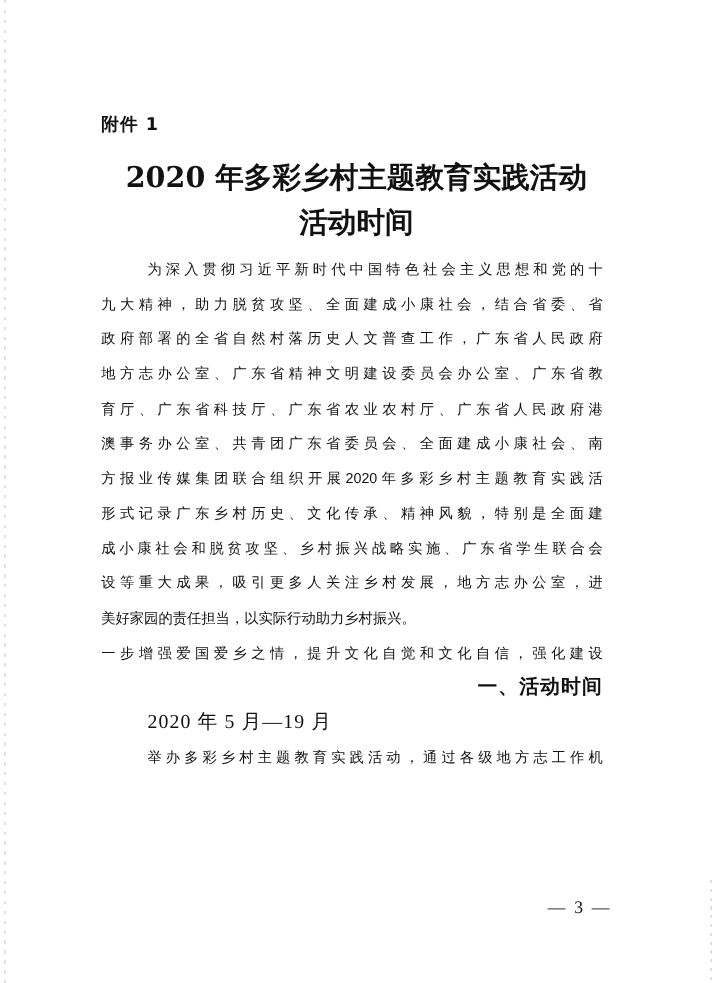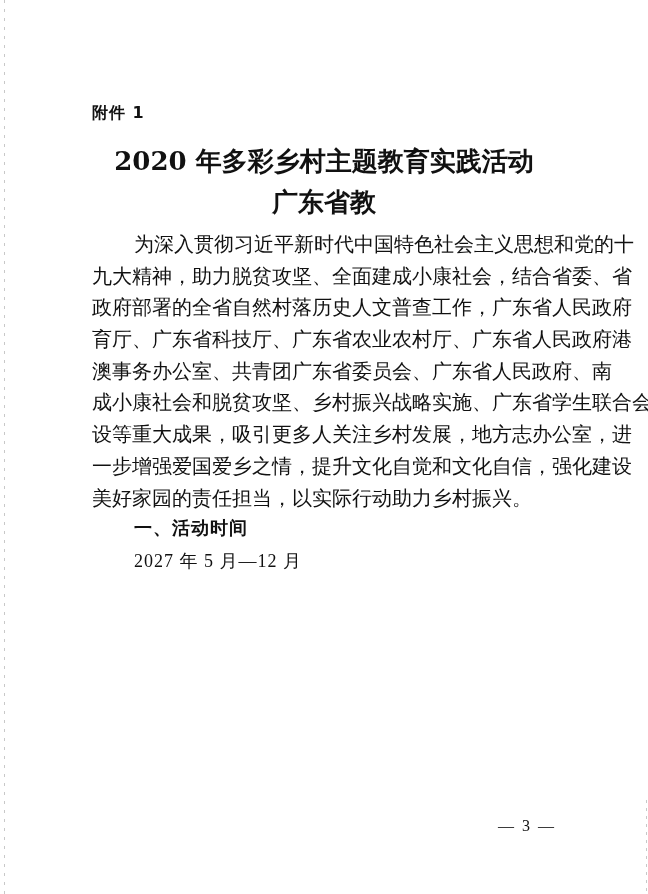--- a/index.html
+++ b/index.html
@@ -23,58 +23,62 @@
     position: absolute; left: 0; width: 648px; text-align: center;
     font-weight: bold; font-size: 26px; letter-spacing: 0px;
     font-family: "DejaVu Serif", "Liberation Serif", serif;
   }
   .title.l1 { top: 144px; }
   .title.l2 { top: 185px; }
   .body-lines {
     position: absolute; left: 92px; top: 229px; width: 456px;
   }
   .line {
-    height: 31.7px; line-height: 31.7px; font-size: 20px;
+    height: 31.7px; line-height: 31.7px; font-size: 13px;
     white-space: nowrap; text-align: justify; text-align-last: justify;
     font-family: Liberation Sans, sans-serif;
   }
   .line.indent { padding-left: 42px; }
   .line.last { text-align-last: left; }
   .heading {
     height: 31.7px; line-height: 31.7px; font-size: 18px; font-weight: bold; padding-left: 42px;
-    font-family: Liberation Mono, monospace; letter-spacing: 1px;
+    font-family: Liberation Sans, sans-serif; letter-spacing: 1px; text-align: right;
   }
   .plain {
     height: 31.7px; line-height: 31.7px; font-size: 18px; padding-left: 42px; letter-spacing: 1px;
     font-family: "Liberation Serif", "DejaVu Serif", serif;
   }
   .page-num {
     position: absolute; left: 498px; top: 817px; font-size: 16px; letter-spacing: 2px;
     font-family: "Liberation Serif", "DejaVu Serif", serif;
   }
 </style>
 </head>
 <body>
 
 <div class="edge-left"></div>
 <div class="edge-right"></div>
 
 <div class="attach">附件 1</div>
 
 <div class="title l1">2020 年多彩乡村主题教育实践活动</div>
-<div class="title l2">广东省教</div>
+<div class="title l2">活动时间</div>
 
 <div class="body-lines">
   <div class="line indent">为深入贯彻习近平新时代中国特色社会主义思想和党的十</div>
   <div class="line">九大精神，助力脱贫攻坚、全面建成小康社会，结合省委、省</div>
   <div class="line">政府部署的全省自然村落历史人文普查工作，广东省人民政府</div>
+  <div class="line">地方志办公室、广东省精神文明建设委员会办公室、广东省教</div>
   <div class="line">育厅、广东省科技厅、广东省农业农村厅、广东省人民政府港</div>
-  <div class="line">澳事务办公室、共青团广东省委员会、广东省人民政府、南</div>
+  <div class="line">澳事务办公室、共青团广东省委员会、全面建成小康社会、南</div>
+  <div class="line">方报业传媒集团联合组织开展2020年多彩乡村主题教育实践活</div>
+  <div class="line">形式记录广东乡村历史、文化传承、精神风貌，特别是全面建</div>
   <div class="line">成小康社会和脱贫攻坚、乡村振兴战略实施、广东省学生联合会</div>
   <div class="line">设等重大成果，吸引更多人关注乡村发展，地方志办公室，进</div>
+  <div class="line last">美好家园的责任担当，以实际行动助力乡村振兴。</div>
   <div class="line">一步增强爱国爱乡之情，提升文化自觉和文化自信，强化建设</div>
-  <div class="line last">美好家园的责任担当，以实际行动助力乡村振兴。</div>
 
   <div class="heading">一、活动时间</div>
-  <div class="plain">2027 年 5 月—12 月</div>
+  <div class="plain">2020 年 5 月—19 月</div>
+  <div class="line indent">举办多彩乡村主题教育实践活动，通过各级地方志工作机</div>
 </div>
 
 <div class="page-num">— 3 —</div>
 
 </body></html>

